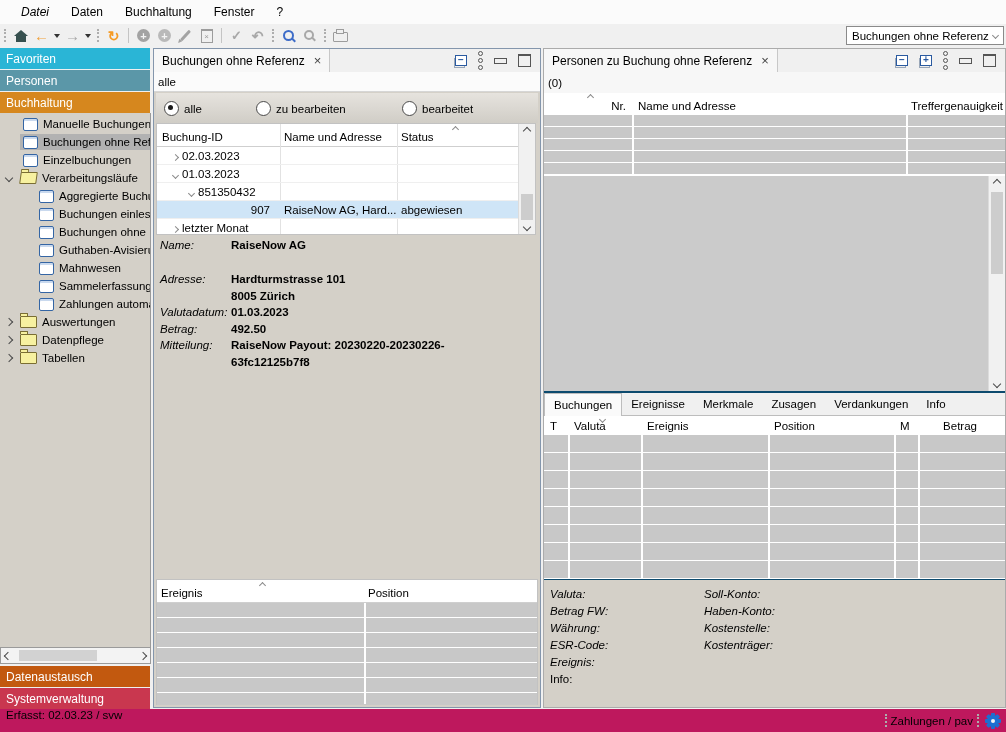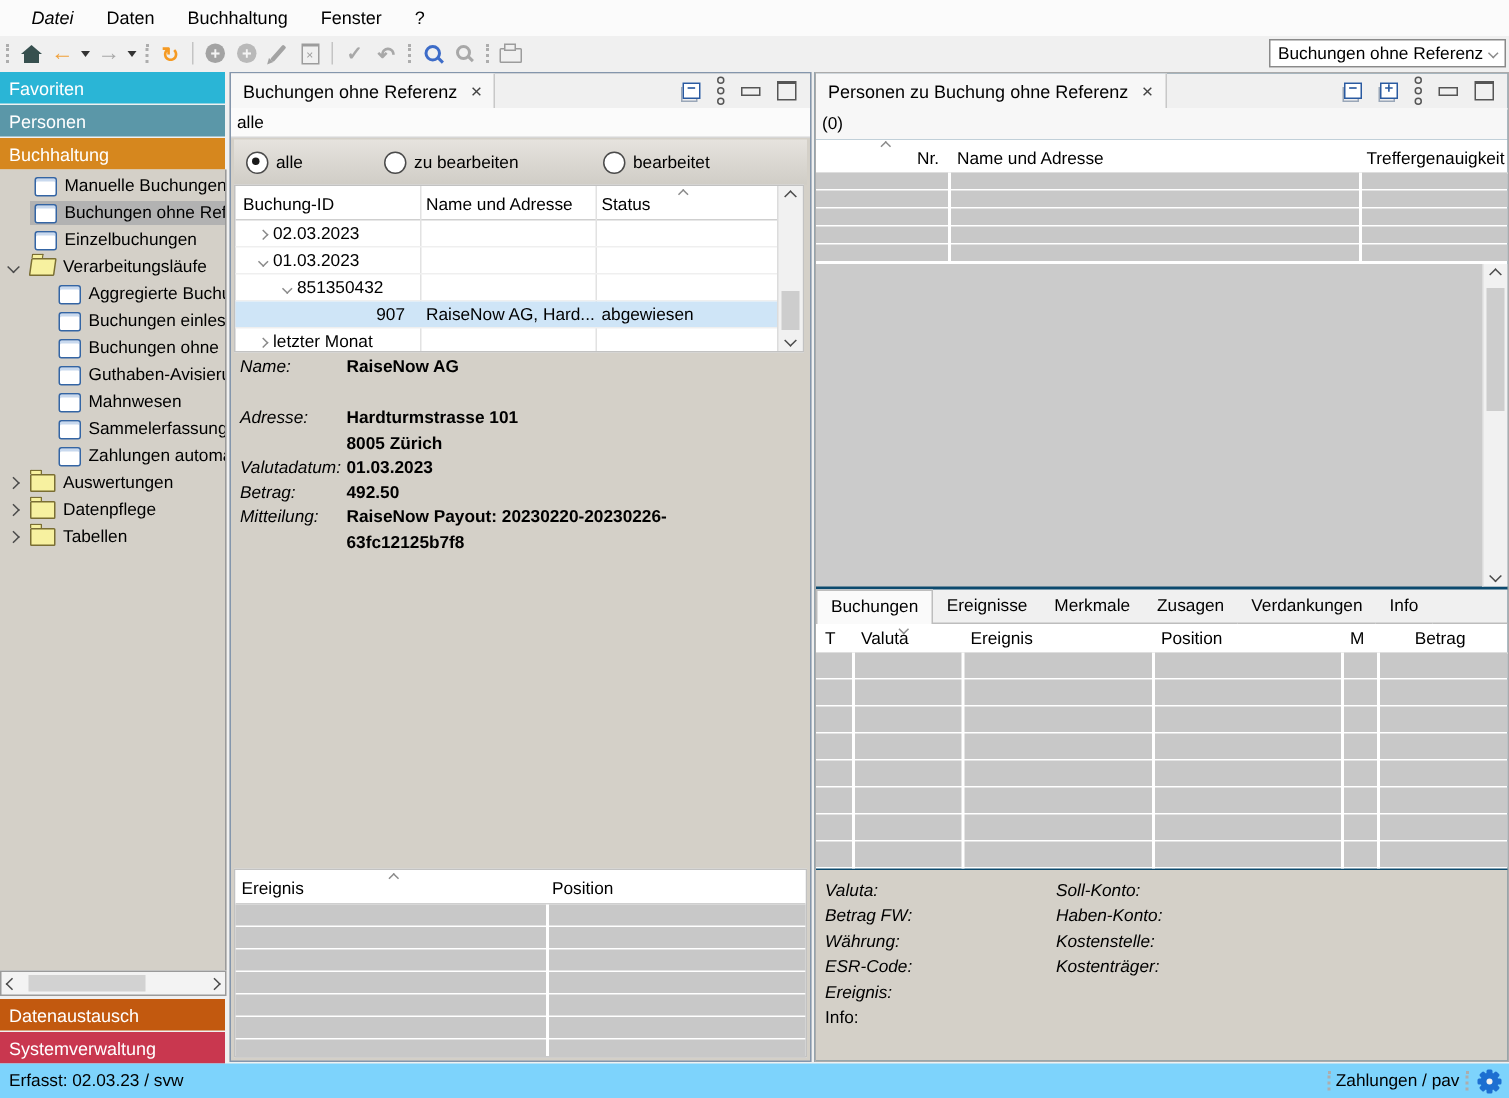--- a/index.html
+++ b/index.html
@@ -133,22 +133,22 @@
   .r-gray{position:absolute;left:0;top:127px;right:0;height:215px;background:#cbcbcb;}
   .r-tabs{position:absolute;left:0;top:344px;right:0;height:23px;display:flex;background:#f0f0f0;font-size:11.5px;}
   .r-tab{padding:0 9px;display:flex;align-items:center;border-bottom:1px solid #bdbdbd;cursor:default;}
   .r-tab.active{background:#fafafa;border:1px solid #bdbdbd;border-bottom:none;}
   .r-tab-fill{flex:1;border-bottom:1px solid #bdbdbd;}
   .r-bthead{position:absolute;left:0;top:367px;right:0;height:19px;background:#fff;border-bottom:1px solid #d6d6d6;}
   .r-btrows{position:absolute;left:0;top:386px;right:0;height:144px;background:#fff;}
   .r-detail{position:absolute;left:0;top:531px;right:0;bottom:0;background:#d4d0c8;}
 
   
-  .statusbar{position:absolute;left:0;top:709px;width:100%;height:23px;background:#7dd3fc;
-      display:flex;align-items:center;font-size:11.5px;}
+  .statusbar{position:absolute;left:0;top:709px;width:100%;height:23px;background:#be185d;
+      display:flex;font-size:11.5px;}
   .sb-left{margin-left:6px;}
   .sb-right{margin-left:auto;display:flex;align-items:center;}
   .gear{position:relative;width:15px;height:15px;margin:0 6px 0 2px;}
   .gear b{position:absolute;left:5.5px;top:-0.5px;width:4px;height:16px;background:#1d6fd1;border-radius:1px;}
   .gear b.r45{transform:rotate(45deg);} .gear b.r90{transform:rotate(90deg);} .gear b.r135{transform:rotate(135deg);}
   .gear .core{position:absolute;left:1.5px;top:1.5px;width:12px;height:12px;background:#1d6fd1;border-radius:50%;}
   .gear .core::after{content:"";position:absolute;left:4px;top:4px;width:4px;height:4px;background:#f2f2f2;border-radius:50%;}
 </style>
 </head>
 <body>

